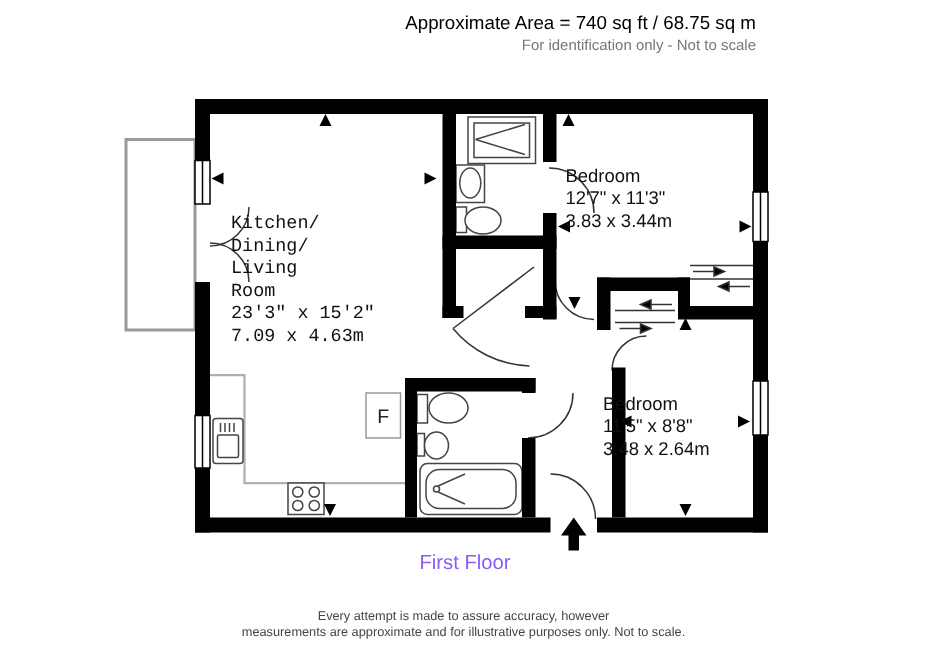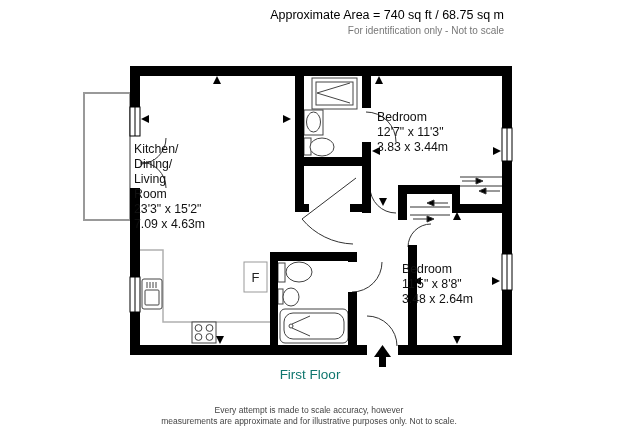--- a/index.html
+++ b/index.html
@@ -9,21 +9,21 @@
   }
   .hdr{position:absolute;top:8px;right:10px;text-align:right;}
   .hdr .l1{font-size:12.5px;color:#000;}
   .hdr .l2{font-size:10px;color:#777;margin-top:3px;}
   svg.plan{position:absolute;left:0;top:0;}
   .lbl{position:absolute;text-align:left;line-height:15px;font-size:12.3px;color:#111;}
   .prelines{white-space:pre-line;}
   .fridge-lbl{position:absolute;left:244px;top:262px;width:23px;height:30px;
     display:flex;align-items:center;justify-content:center;font-size:13px;color:#222;}
   .floor-title{position:absolute;left:230px;top:367px;width:160px;text-align:center;
-    font-size:13.5px;color:#0f766e;}
+    font-size:13.5px;color:#8b5cf6;}
   .footer{position:absolute;left:109px;top:405px;width:400px;text-align:center;
     font-size:8.5px;line-height:10.5px;color:#444;}
 </style>
 </head>
 <body>
 
 <div class="stage">
 
   <div class="hdr">
     <div class="l1">Approximate Area = 740 sq ft / 68.75 sq m</div>
@@ -171,21 +171,21 @@
       <polygon points="216,336 224,336 220,344"></polygon>
       <polygon points="453,336 461,336 457,344"></polygon>
     </g>
 
     <g fill="#000000">
       <polygon points="374,357 391,357 382.5,345"></polygon>
       <rect x="379" y="356" width="7" height="11"></rect>
     </g>
   </svg>
 
-  <div class="lbl" style="left:134px;top:142px;width:145px;">
+  <div class="lbl" style="left:154px;top:142px;width:145px;font-family:Liberation Mono, monospace;">
     <div class="prelines">Kitchen/
 Dining/
 Living
 Room</div>
     <div>23'3" x 15'2"</div>
     <div>7.09 x 4.63m</div>
   </div>
 
   <div class="lbl" style="left:377px;top:110px;width:120px;">
     <div>Bedroom</div>
@@ -197,17 +197,17 @@
     <div>Bedroom</div>
     <div>11'5" x 8'8"</div>
     <div>3.48 x 2.64m</div>
   </div>
 
   <div class="fridge-lbl">F</div>
 
   <div class="floor-title">First Floor</div>
 
   <div class="footer">
-    <div>Every attempt is made to scale accuracy, however</div>
+    <div>Every attempt is made to assure accuracy, however</div>
     <div>measurements are approximate and for illustrative purposes only. Not to scale.</div>
   </div>
 
 </div>
 
 </body></html>

